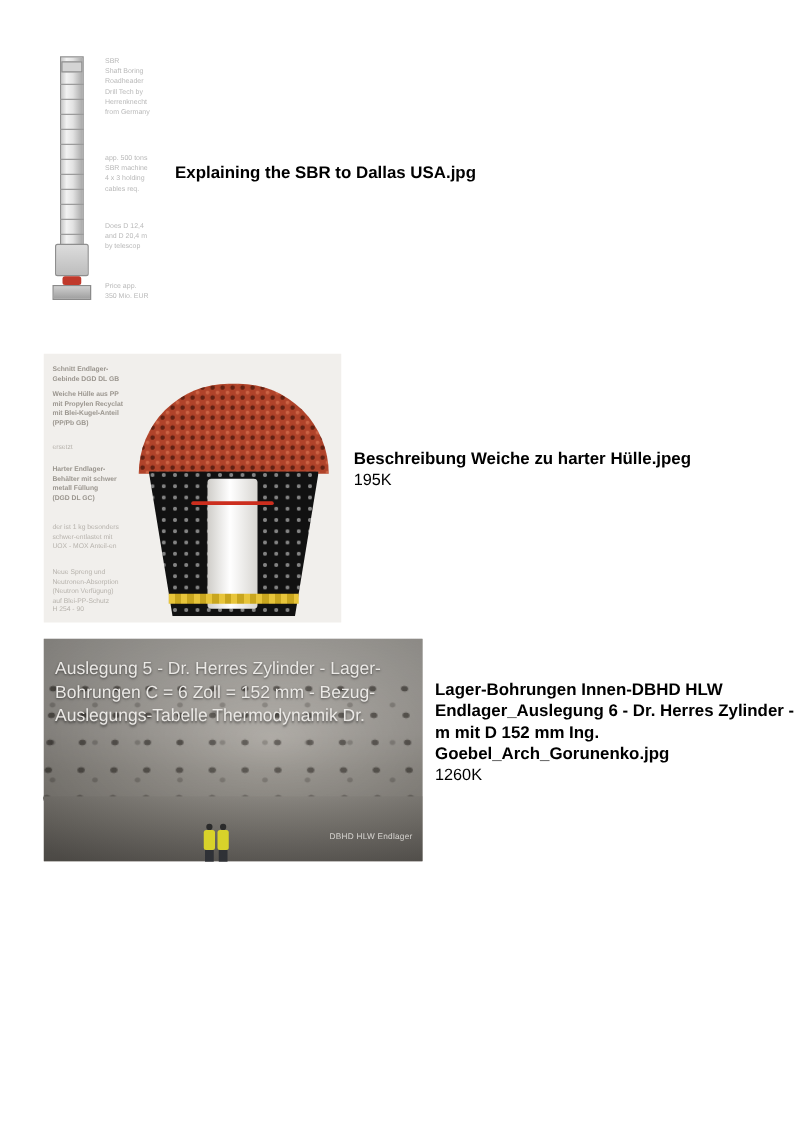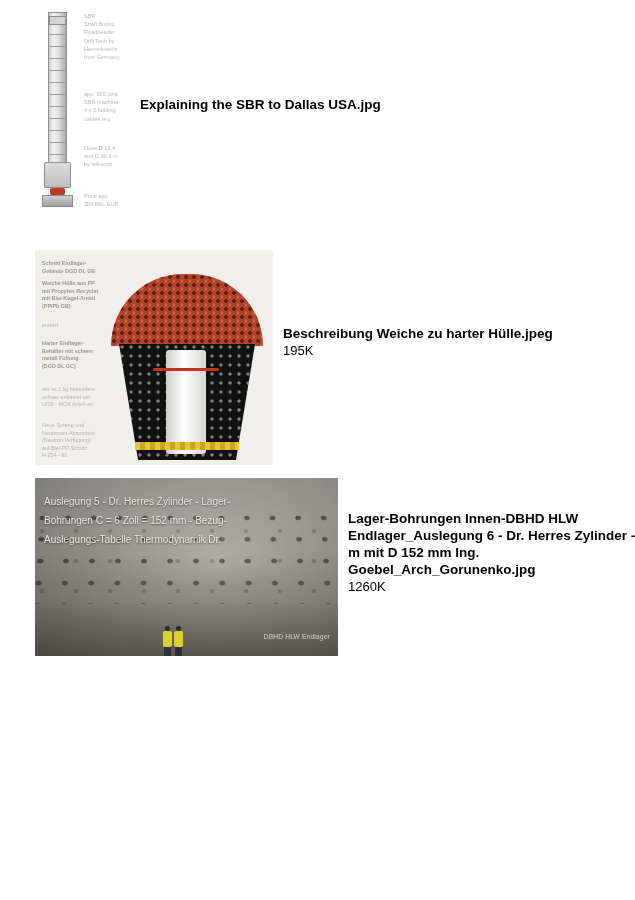--- a/index.html
+++ b/index.html
@@ -20,20 +20,21 @@
     position: absolute;
     top: 0;
     left: 0;
     width: 635px;
   }
 
   .attachment-row {
     display: flex;
     align-items: flex-start;
     width: 100%;
+    margin-top: 33px;
   }
 
   .thumb-cell {
     flex: 0 0 auto;
     display: flex;
     align-items: flex-start;
     justify-content: center;
   }
 
   .meta-cell {
@@ -282,21 +283,21 @@
     position: absolute;
     inset: 0;
     background: radial-gradient(ellipse at 60% 45%, rgba(255,255,255,.10) 0%, rgba(0,0,0,.32) 95%);
   }
   .cav-title {
     position: absolute;
     left: 9px;
     top: 14px;
     width: 280px;
     color: #ebe9e6;
-    font-size: 10px;
+    font-size: 14px;
     line-height: 19px;
     font-weight: normal;
     text-shadow: 0 1px 2px rgba(0,0,0,.55);
     white-space: pre-line;
   }
   .cav-figures {
     position: absolute;
     left: 126px;
     top: 96px;
     width: 30px;

